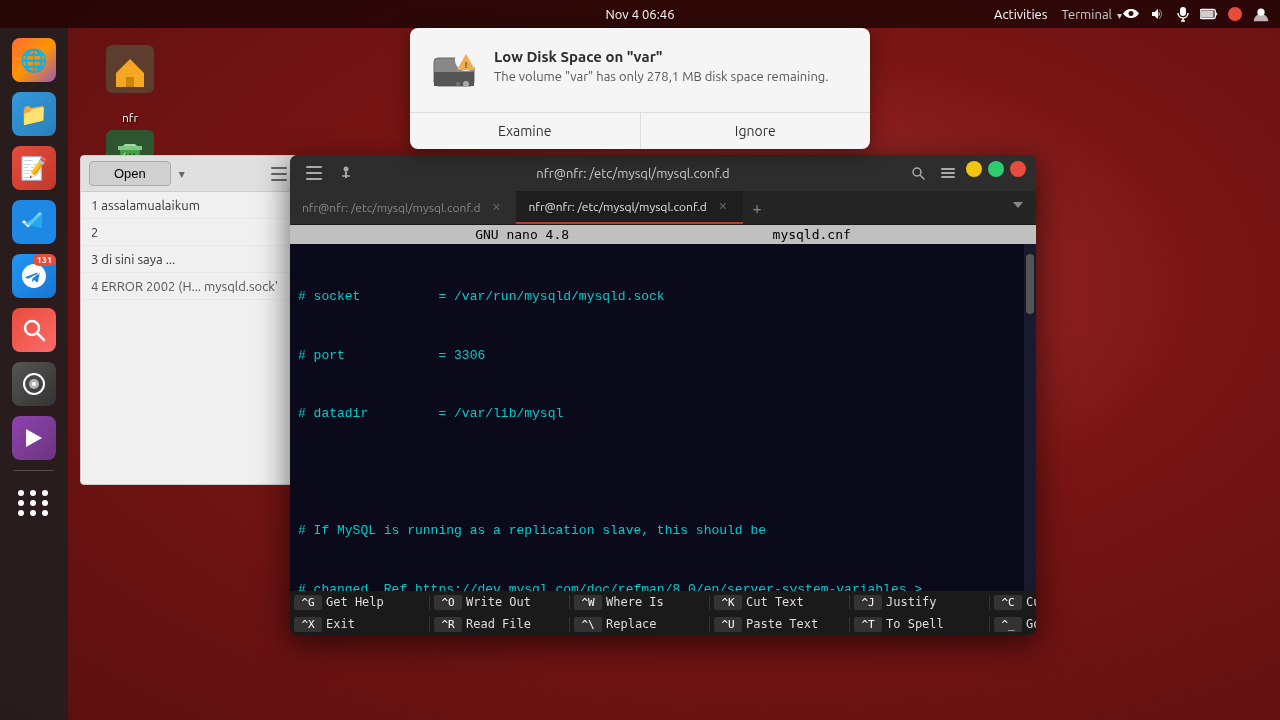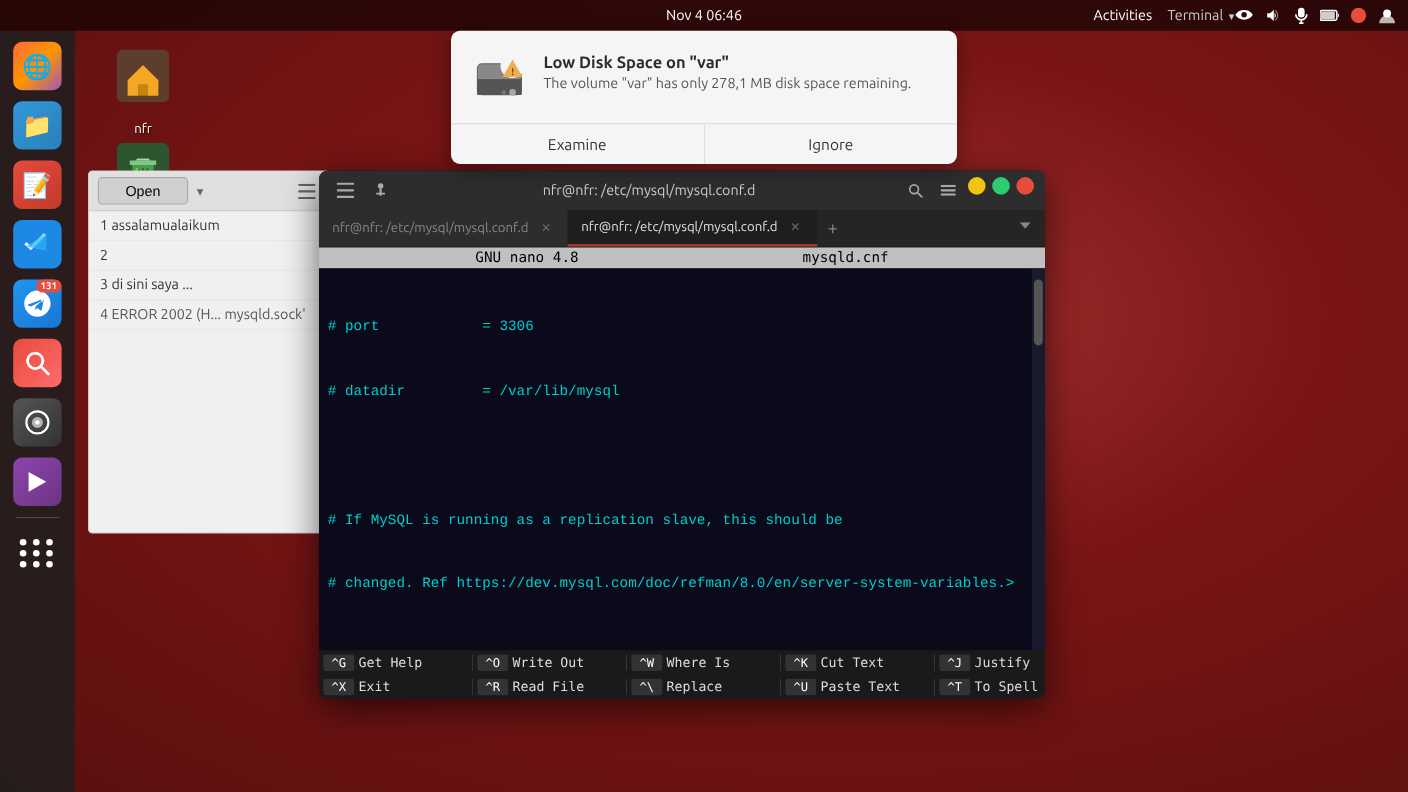--- a/index.html
+++ b/index.html
@@ -171,21 +171,21 @@
     }
     .notif-btn:first-child {
       border-right: 1px solid #ddd;
     }
 
     
     .terminal-window {
       position: absolute;
       top: 155px;
       left: 290px;
-      width: 660px;
+      width: 746px;
       height: 480px;
       background: #1a1a2e;
       border-radius: 8px;
       box-shadow: 0 8px 32px rgba(0,0,0,0.6);
       z-index: 150;
       overflow: hidden;
       display: flex;
       flex-direction: column;
     }
 
@@ -733,20 +733,21 @@
     </div>
 
     <div class="nano-titlebar">
       <span>GNU nano 4.8</span>
       &nbsp;&nbsp;&nbsp;&nbsp;&nbsp;&nbsp;&nbsp;&nbsp;&nbsp;&nbsp;&nbsp;&nbsp;&nbsp;&nbsp;&nbsp;&nbsp;&nbsp;&nbsp;&nbsp;&nbsp;&nbsp;&nbsp;&nbsp;&nbsp;
       <span>mysqld.cnf</span>
     </div>
 
     <div class="terminal-content">
       <div class="term-code">
+        <span class="term-line term-comment"># socket          = /var/run/mysqld/mysqld.sock</span>
         <span class="term-line term-comment"># port            = 3306</span>
         <span class="term-line term-comment"># datadir         = /var/lib/mysql</span>
         <span class="term-line">&nbsp;</span>
         <span class="term-line term-comment"># If MySQL is running as a replication slave, this should be</span>
         <span class="term-line term-comment"># changed. Ref https://dev.mysql.com/doc/refman/8.0/en/server-system-variables.&gt;</span>
         
         
         
         
         

